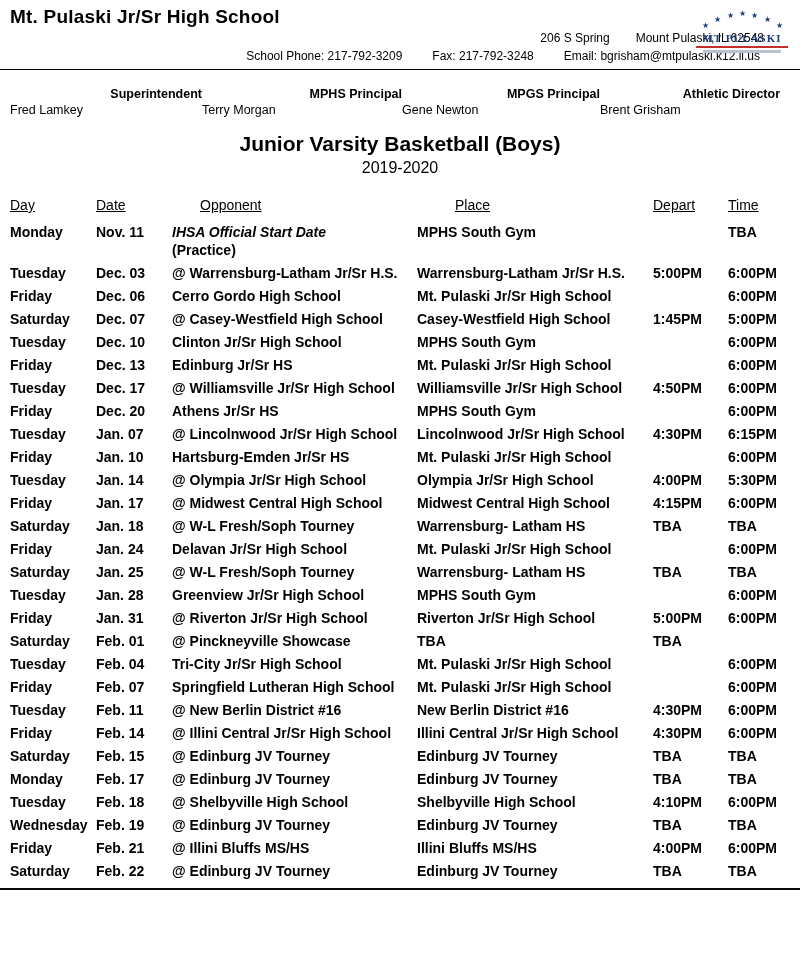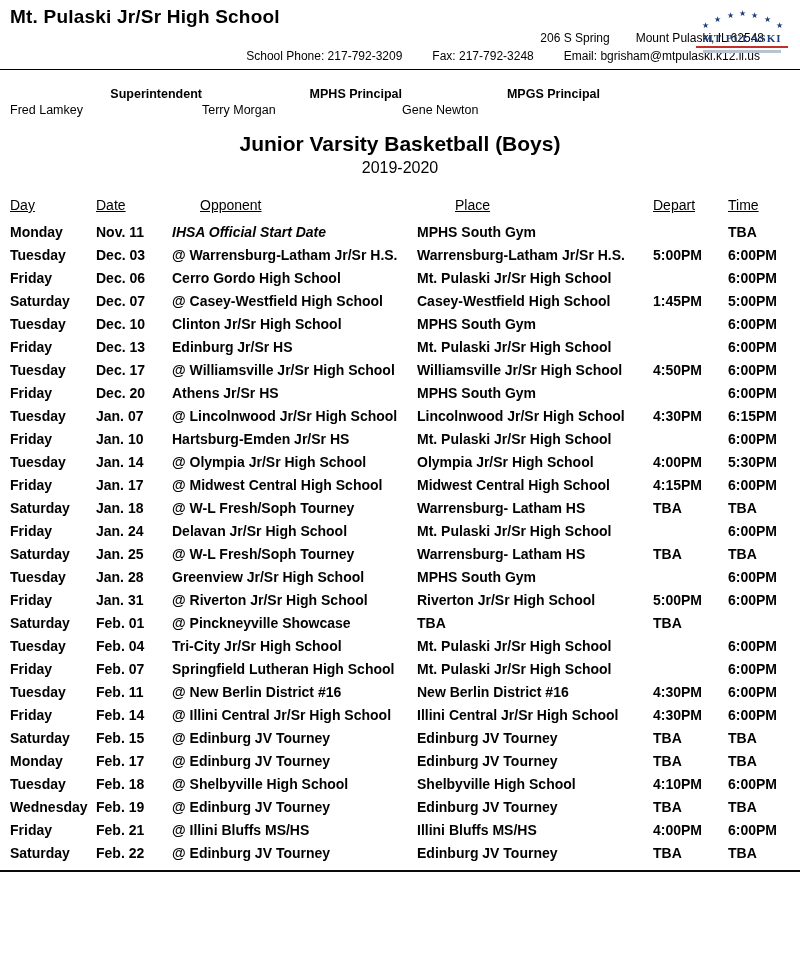--- a/index.html
+++ b/index.html
@@ -85,41 +85,45 @@
       <div class="staff-name">Fred Lamkey</div>
     </div>
     <div class="staff-col">
       <div class="staff-title">MPHS Principal</div>
       <div class="staff-name">Terry Morgan</div>
     </div>
     <div class="staff-col">
       <div class="staff-title">MPGS Principal</div>
       <div class="staff-name">Gene Newton</div>
     </div>
+    <div class="staff-col">
+      <div class="staff-title">Athletic Director</div>
+      <div class="staff-name">Brent Grisham</div>
+    </div>
   </div>
 
   <div class="title-block">
     <h2 class="event-title">Junior Varsity Basketball (Boys)</h2>
     <div class="season">2019-2020</div>
   </div>
 
   <div class="thead">
     <div class="th th-day"><span class="u">Day</span></div>
     <div class="th th-date"><span class="u">Date</span></div>
     <div class="th th-opp"><span class="u">Opponent</span></div>
     <div class="th th-place"><span class="u">Place</span></div>
     <div class="th th-depart"><span class="u">Depart</span></div>
     <div class="th th-time"><span class="u">Time</span></div>
   </div>
 
   <div id="schedule-rows">
       <div class="trow">
         <div class="td td-day">Monday</div>
         <div class="td td-date">Nov. 11</div>
-        <div class="td td-opp"><span class="italic">IHSA Official Start Date</span></div>
+        <div class="td td-opp"><span class="italic">IHSA Official Start Date</span><div class="opp-note">(Practice)</div></div>
         <div class="td td-place">MPHS South Gym</div>
         <div class="td td-depart"></div>
         <div class="td td-time">TBA</div>
       </div>
       <div class="trow">
         <div class="td td-day">Tuesday</div>
         <div class="td td-date">Dec. 03</div>
         <div class="td td-opp"><span>@ Warrensburg-Latham Jr/Sr H.S.</span></div>
         <div class="td td-place">Warrensburg-Latham Jr/Sr H.S.</div>
         <div class="td td-depart">5:00PM</div>

